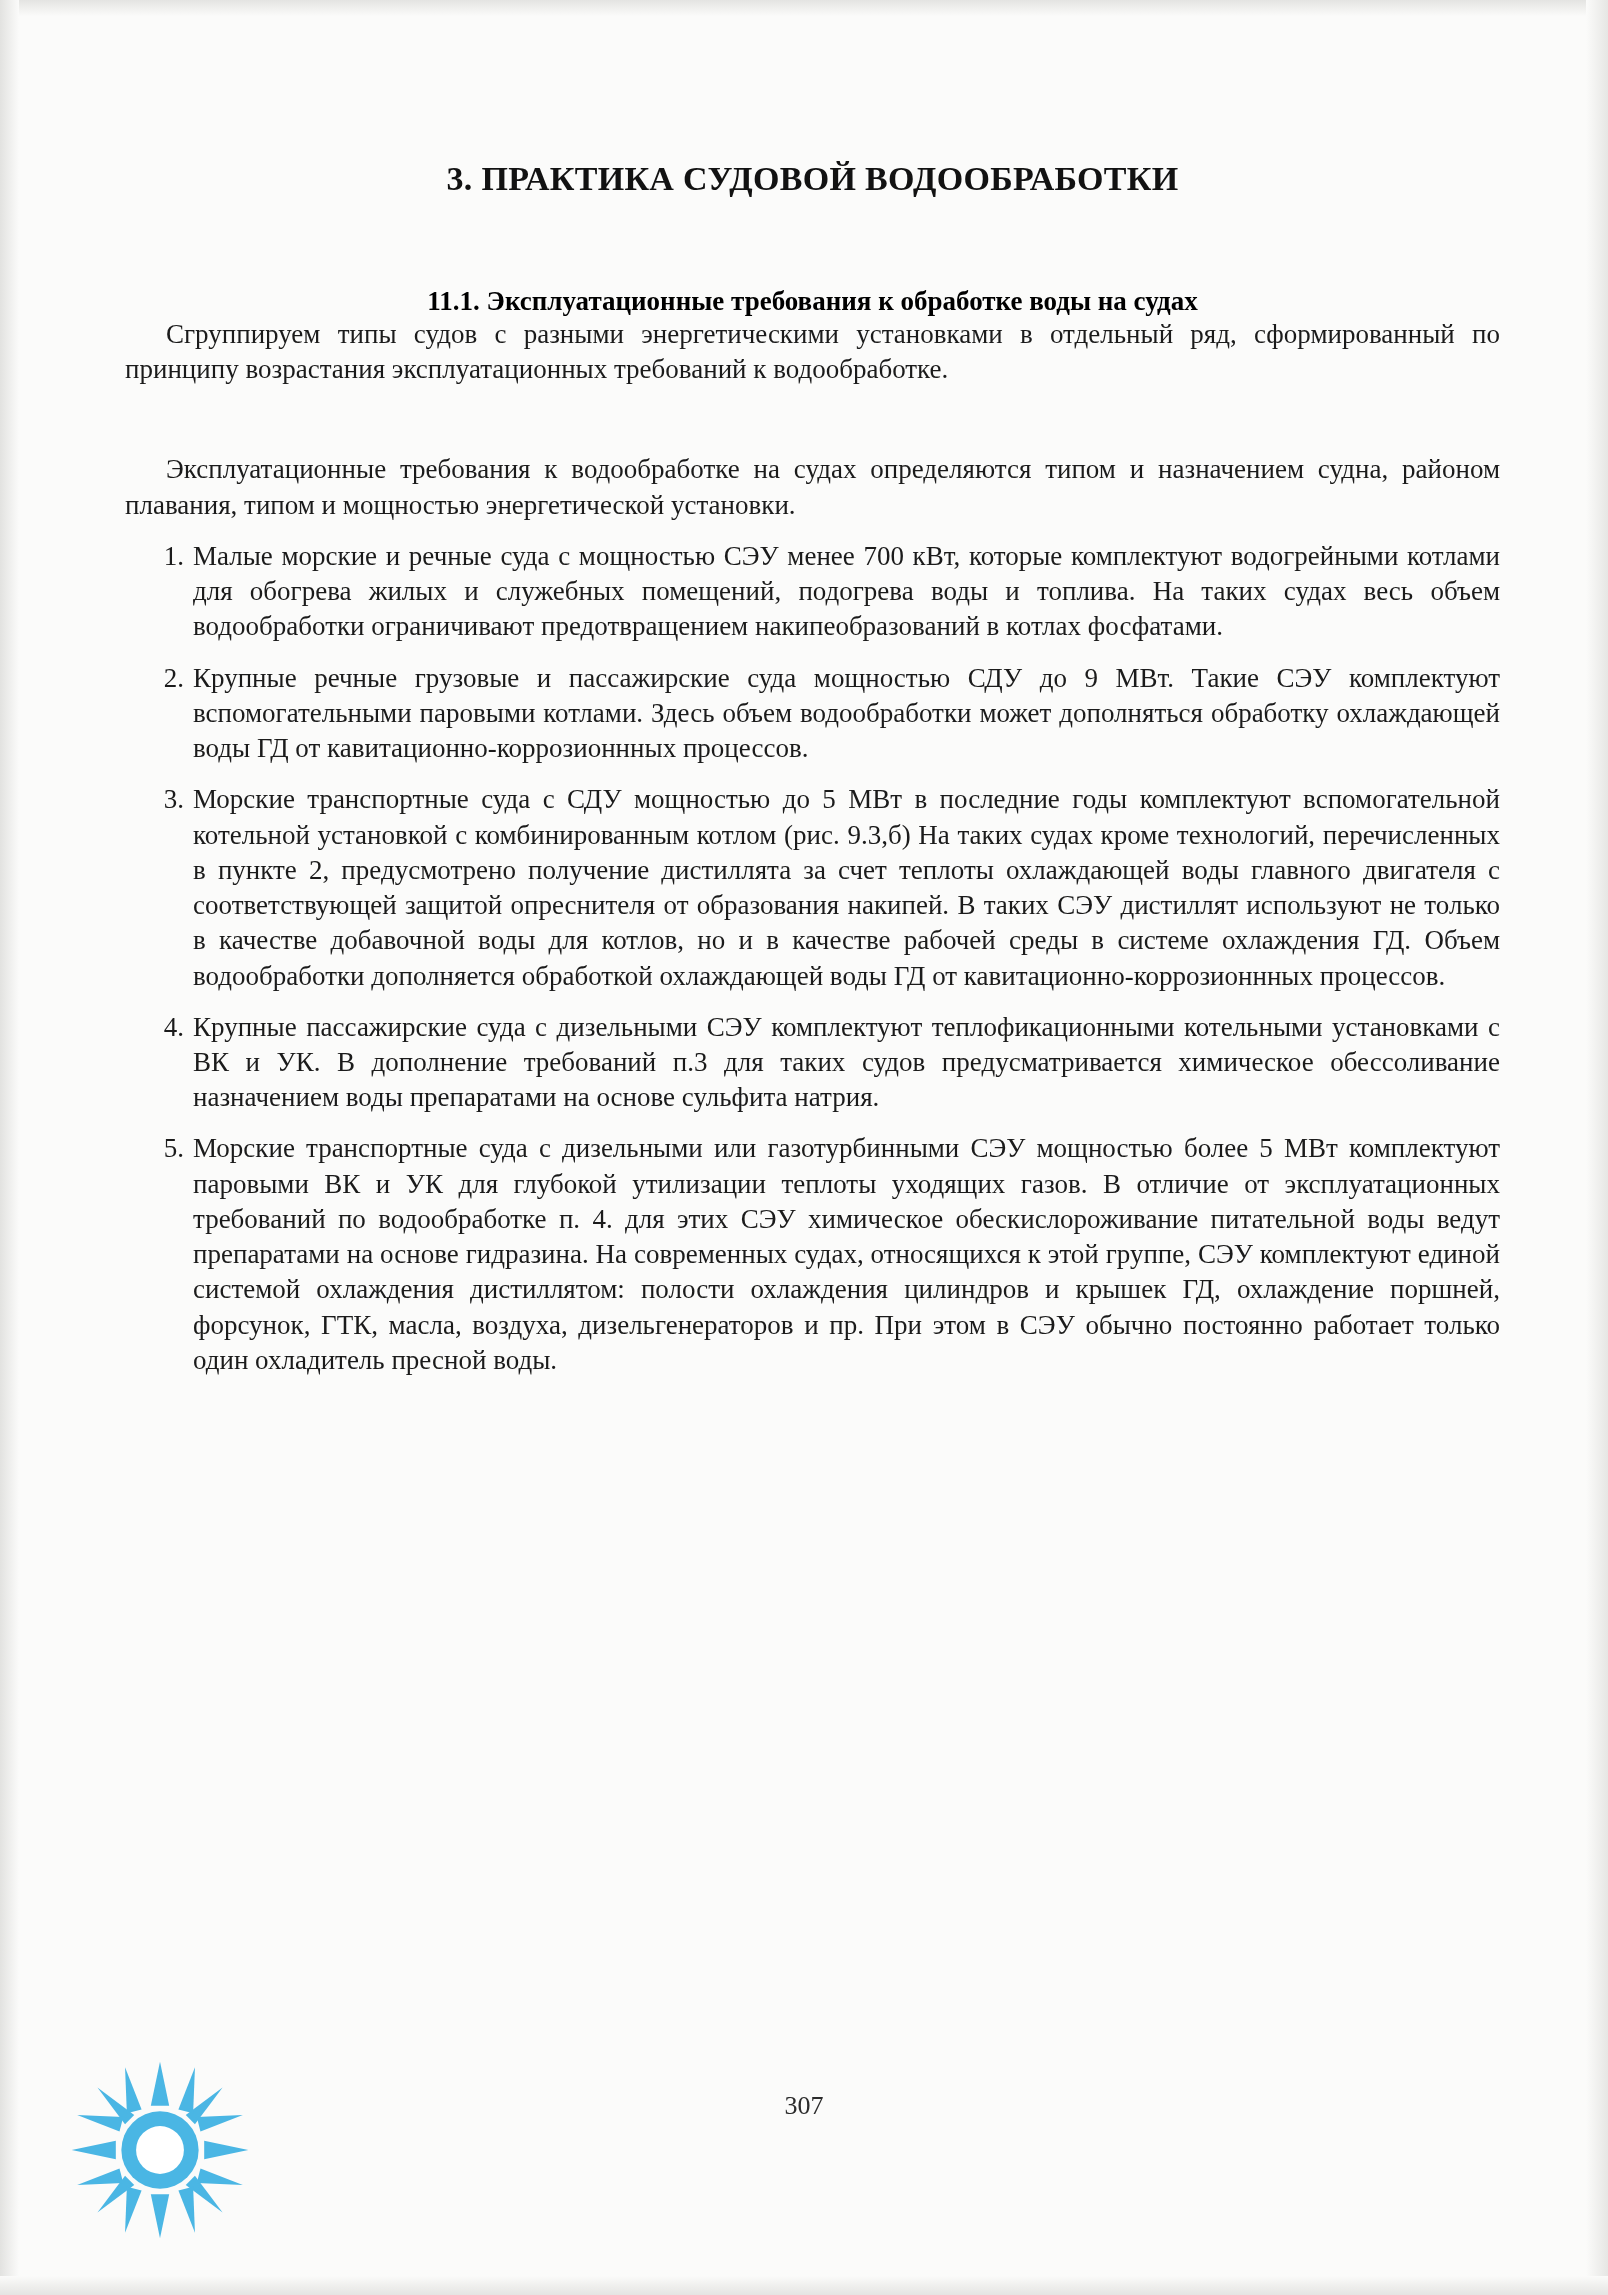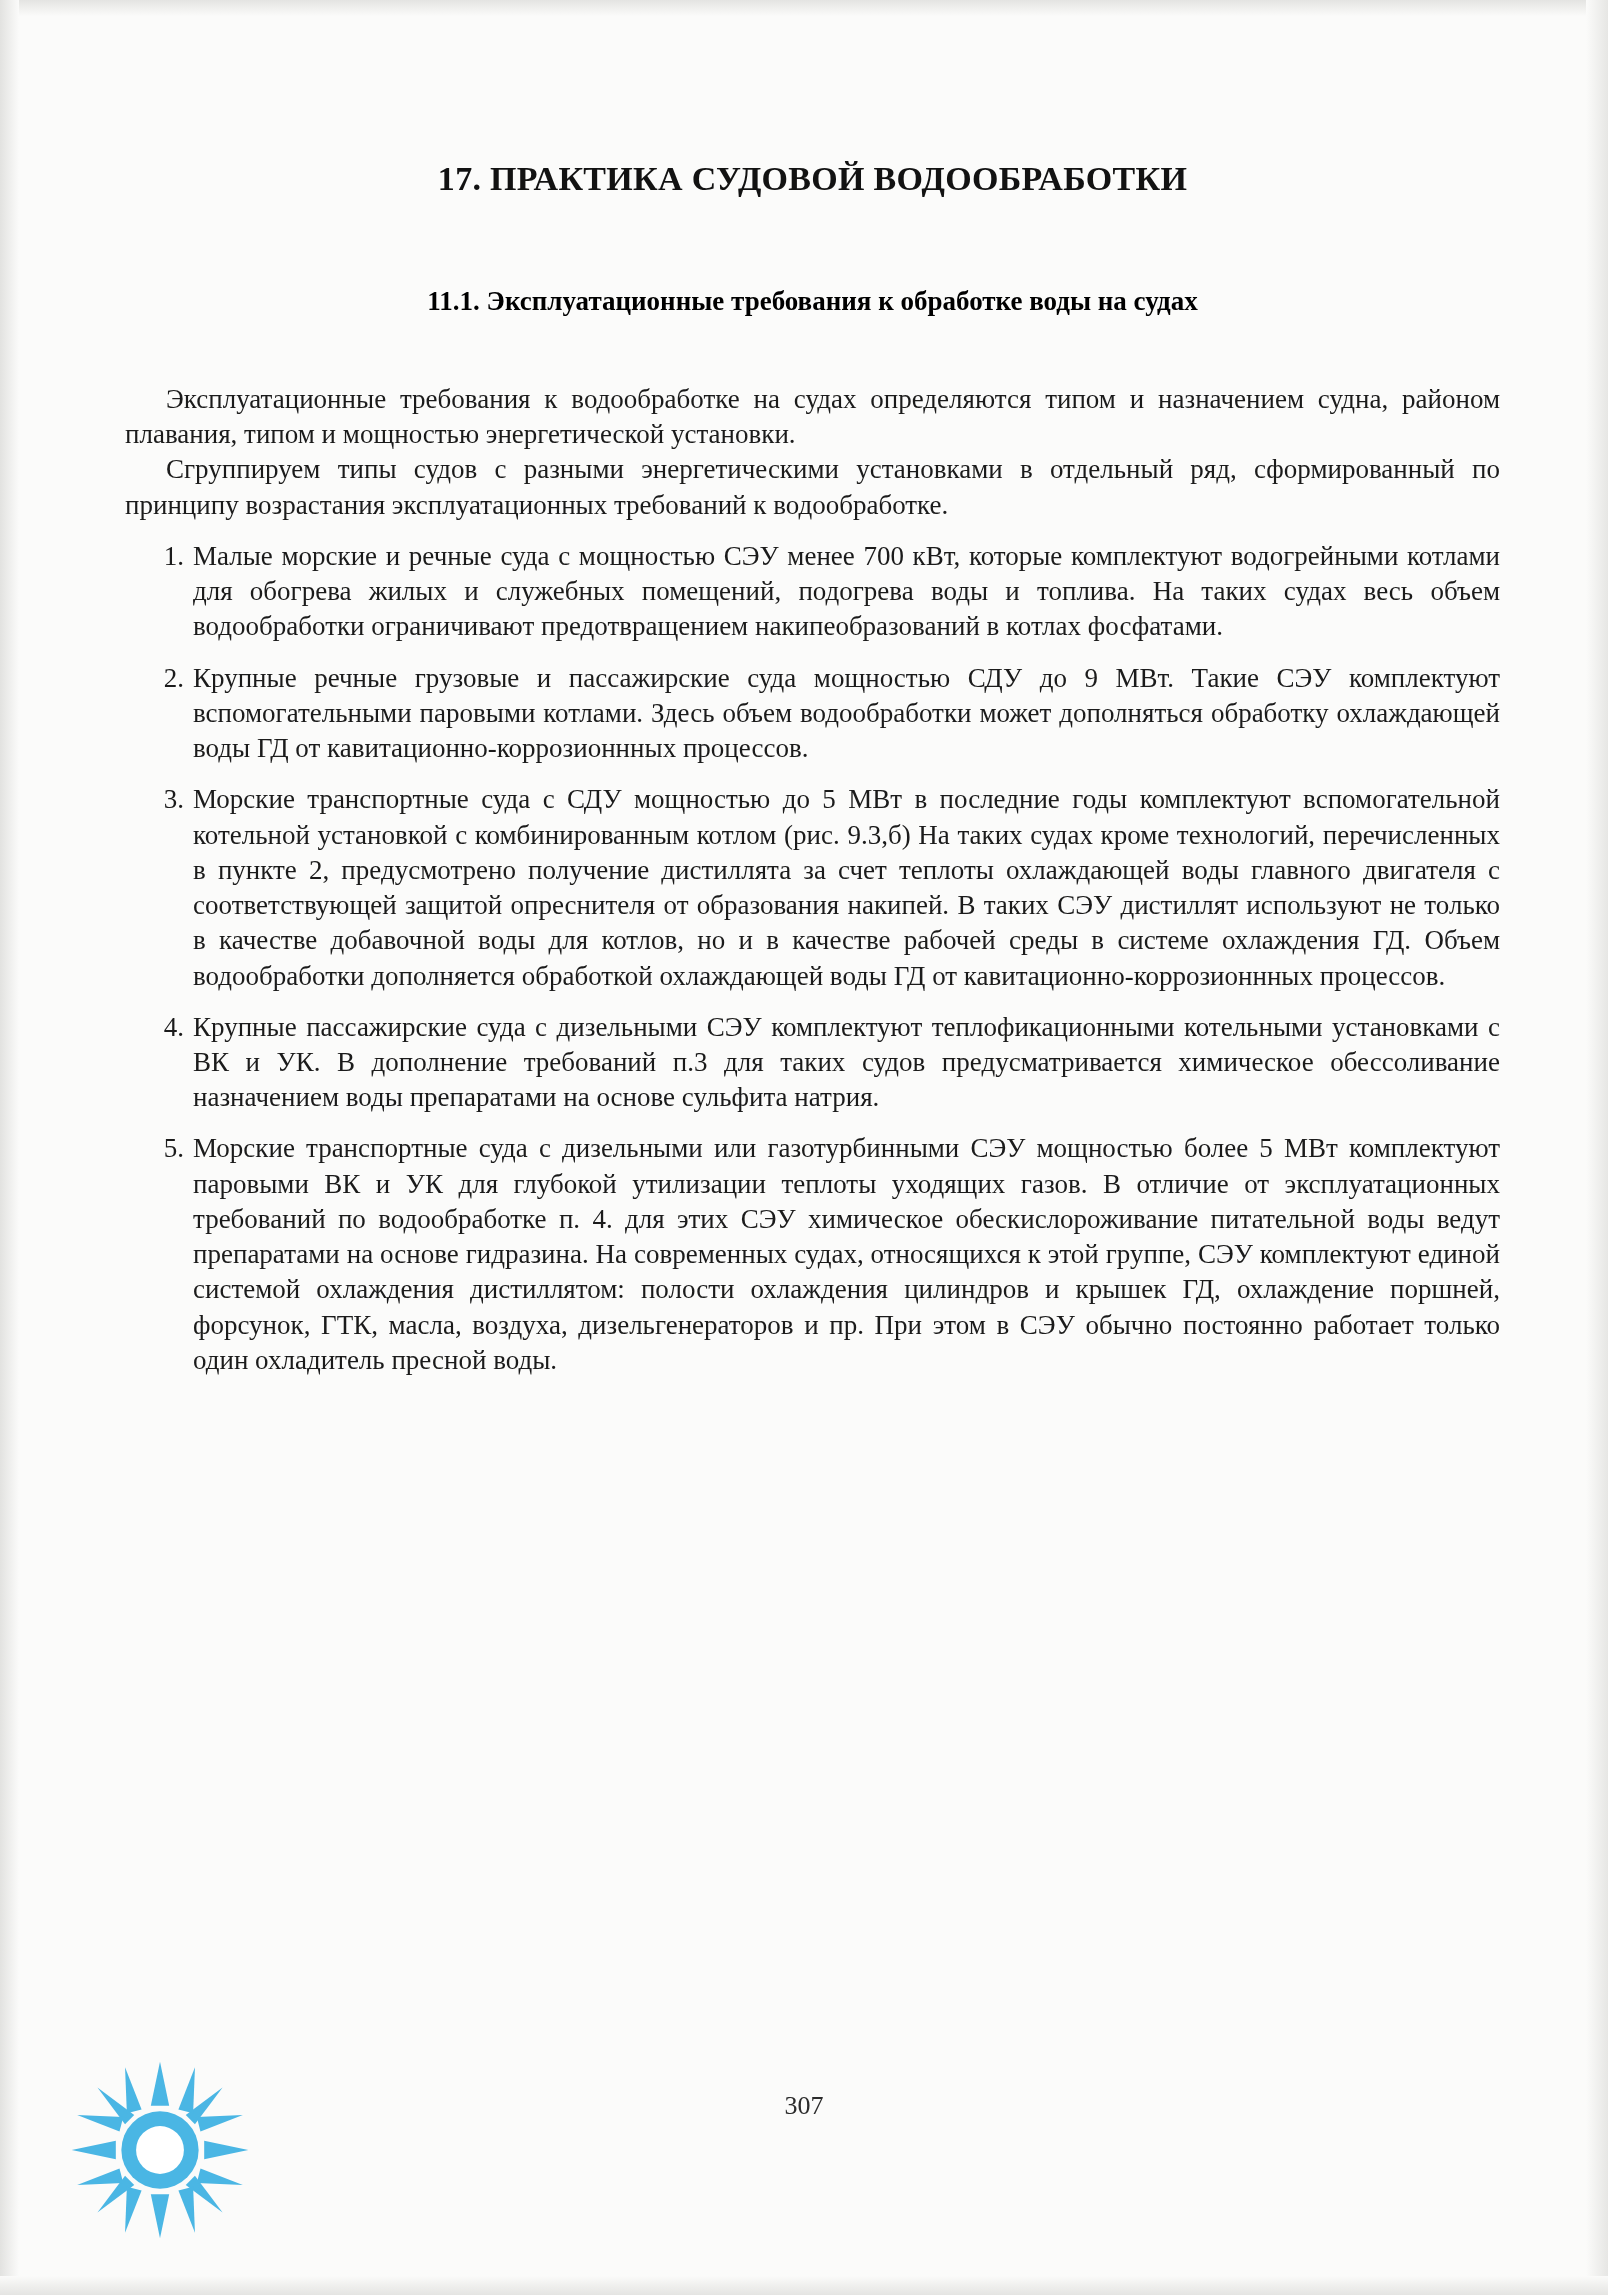--- a/index.html
+++ b/index.html
@@ -165,26 +165,26 @@
 <body>
 
 <div class="page">
   <div class="scan-edge-top"></div>
   <div class="scan-edge-left"></div>
   <div class="scan-edge-right"></div>
   <div class="scan-edge-bottom"></div>
 
   <div class="content">
 
-    <h1 class="doc-title">17. ПРАКТИКА СУДОВОЙ ВОДООБРАБОТКИ</h1>
+    <h1 class="doc-title">3. ПРАКТИКА СУДОВОЙ ВОДООБРАБОТКИ</h1>
 
     <h2 class="section-title">11.1. Эксплуатационные требования к обработке воды на судах</h2>
 
+    <p class="body-text">Сгруппируем типы судов с разными энергетическими установками в отдельный ряд, сформированный по принципу возрастания эксплуатационных требований к водообработке.</p>
     <p class="body-text first-para">Эксплуатационные требования к водообработке на судах определяются типом и назначением судна, районом плавания, типом и мощностью энергетической установки.</p>
-    <p class="body-text">Сгруппируем типы судов с разными энергетическими установками в отдельный ряд, сформированный по принципу возрастания эксплуатационных требований к водообработке.</p>
 
     <ol class="req-list">
       <li>Малые морские и речные суда с мощностью СЭУ менее 700 кВт, которые комплектуют водогрейными котлами для обогрева жилых и служебных помещений, подогрева воды и топлива. На таких судах весь объем водообработки ограничивают предотвращением накипеобразований в котлах фосфатами.</li>
       <li>Крупные речные грузовые и пассажирские суда мощностью СДУ до 9 МВт. Такие СЭУ комплектуют вспомогательными паровыми котлами. Здесь объем водообработки может дополняться обработку охлаждающей воды ГД от кавитационно-коррозионнных процессов.</li>
       <li>Морские транспортные суда с СДУ мощностью до 5 МВт в последние годы комплектуют вспомогательной котельной установкой с комбинированным котлом (рис. 9.3,б) На таких судах кроме технологий, перечисленных в пункте 2, предусмотрено получение дистиллята за счет теплоты охлаждающей воды главного двигателя с соответствующей защитой опреснителя от образования накипей. В таких СЭУ дистиллят используют не только в качестве добавочной воды для котлов, но и в качестве рабочей среды в системе охлаждения ГД. Объем водообработки  дополняется обработкой охлаждающей воды ГД от кавитационно-коррозионнных процессов.</li>
       <li>Крупные пассажирские суда с дизельными СЭУ комплектуют теплофикационными котельными установками с ВК и УК. В дополнение  требований п.3 для таких судов предусматривается химическое обессоливание назначением воды препаратами на основе сульфита натрия.</li>
       <li>Морские транспортные суда с дизельными или газотурбинными СЭУ мощностью более 5 МВт комплектуют паровыми ВК и УК  для глубокой утилизации теплоты уходящих газов. В отличие от эксплуатационных требований по водообработке п. 4. для этих СЭУ химическое обескислороживание питательной воды ведут препаратами на основе гидразина. На современных судах, относящихся к этой группе, СЭУ комплектуют единой системой охлаждения дистиллятом: полости охлаждения цилиндров и крышек ГД, охлаждение поршней, форсунок, ГТК, масла, воздуха, дизельгенераторов и пр. При этом в СЭУ обычно постоянно работает только один охладитель пресной воды.</li>
     </ol>
   </div>
 

